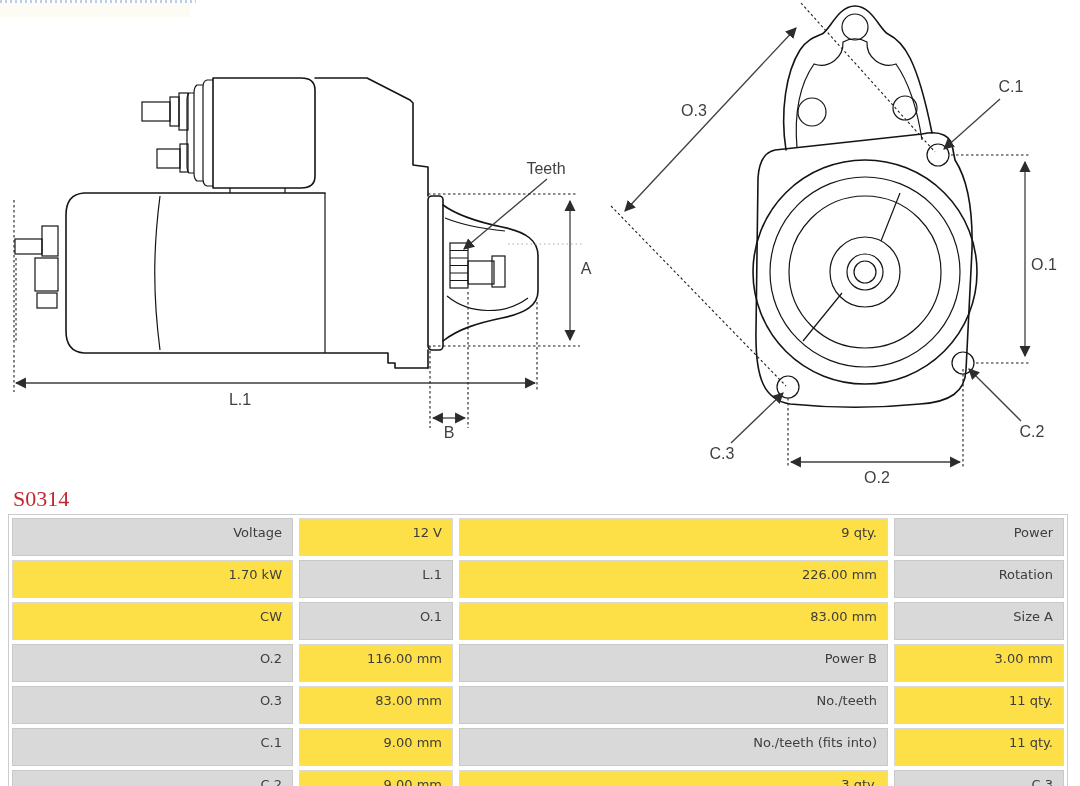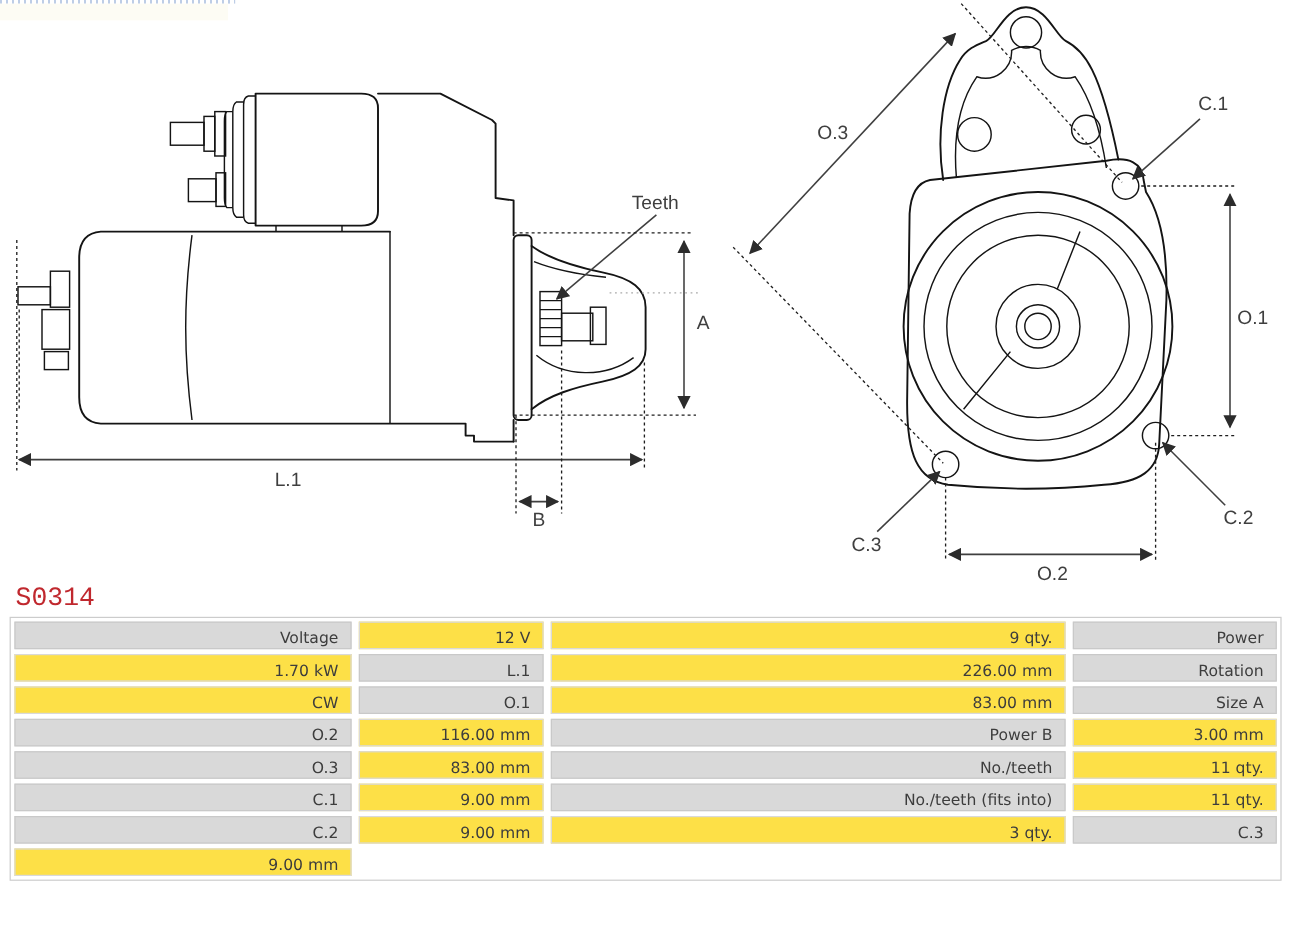--- a/index.html
+++ b/index.html
@@ -5,25 +5,25 @@
   html,body{margin:0;padding:0;background:#fff;}
   body{width:1080px;height:786px;position:relative;overflow:hidden;
        font-family:"DejaVu Sans","Liberation Sans",sans-serif;}
   .logo-strip{position:absolute;left:0;top:0;width:196px;height:3px;
     background:repeating-linear-gradient(to right,rgba(110,145,200,.45) 0 2px,rgba(255,255,255,0) 2px 5px);}
   .logo-tint{position:absolute;left:0;top:3px;width:190px;height:14px;
     background:rgba(250,246,224,.35);}
   .drawing{position:absolute;left:0;top:0;width:1080px;height:505px;}
   .drawing text{font-family:"Liberation Sans",sans-serif;fill:#3f3f3f;font-size:16px;}
   .part-number{position:absolute;left:13px;top:487px;font-size:22px;line-height:24px;
-    color:#c0282e;font-family:Liberation Mono, monospace;}
+    color:#c0282e;font-family:Liberation Serif, serif;}
   .spec-table{position:absolute;left:8px;top:514px;width:1060px;box-sizing:border-box;
     border:1px solid #cccccc;background:#fff;padding:3px;display:grid;
     grid-template-columns:281px 154px 429px 1fr;gap:4px 6px;}
-  .cell{height:23px;line-height:28px;font-size:13px;color:#3d3d3d;text-align:right;
+  .cell{height:38px;line-height:28px;font-size:13px;color:#3d3d3d;text-align:right;
     padding:0 10px;box-sizing:border-box;white-space:nowrap;overflow:hidden;}
   .cell.lbl{background:#d9d9d9;border:1px solid #c9c9c9;}
   .cell.val{background:#fde047;border:1px solid #d9d9d9;}
   .outline{fill:none;stroke:#141414;stroke-width:1.6;stroke-linejoin:round;stroke-linecap:round;}
   .thin{fill:none;stroke:#141414;stroke-width:1.2;}
   .dim{fill:none;stroke:#3f3f3f;stroke-width:1.3;}
   .dashed{fill:none;stroke:#1e1e1e;stroke-width:1.1;stroke-dasharray:2.5 2.5;}
   .faint{fill:none;stroke:#aaaaaa;stroke-width:1;stroke-dasharray:1.5 3;}
 </style>
 </head>

